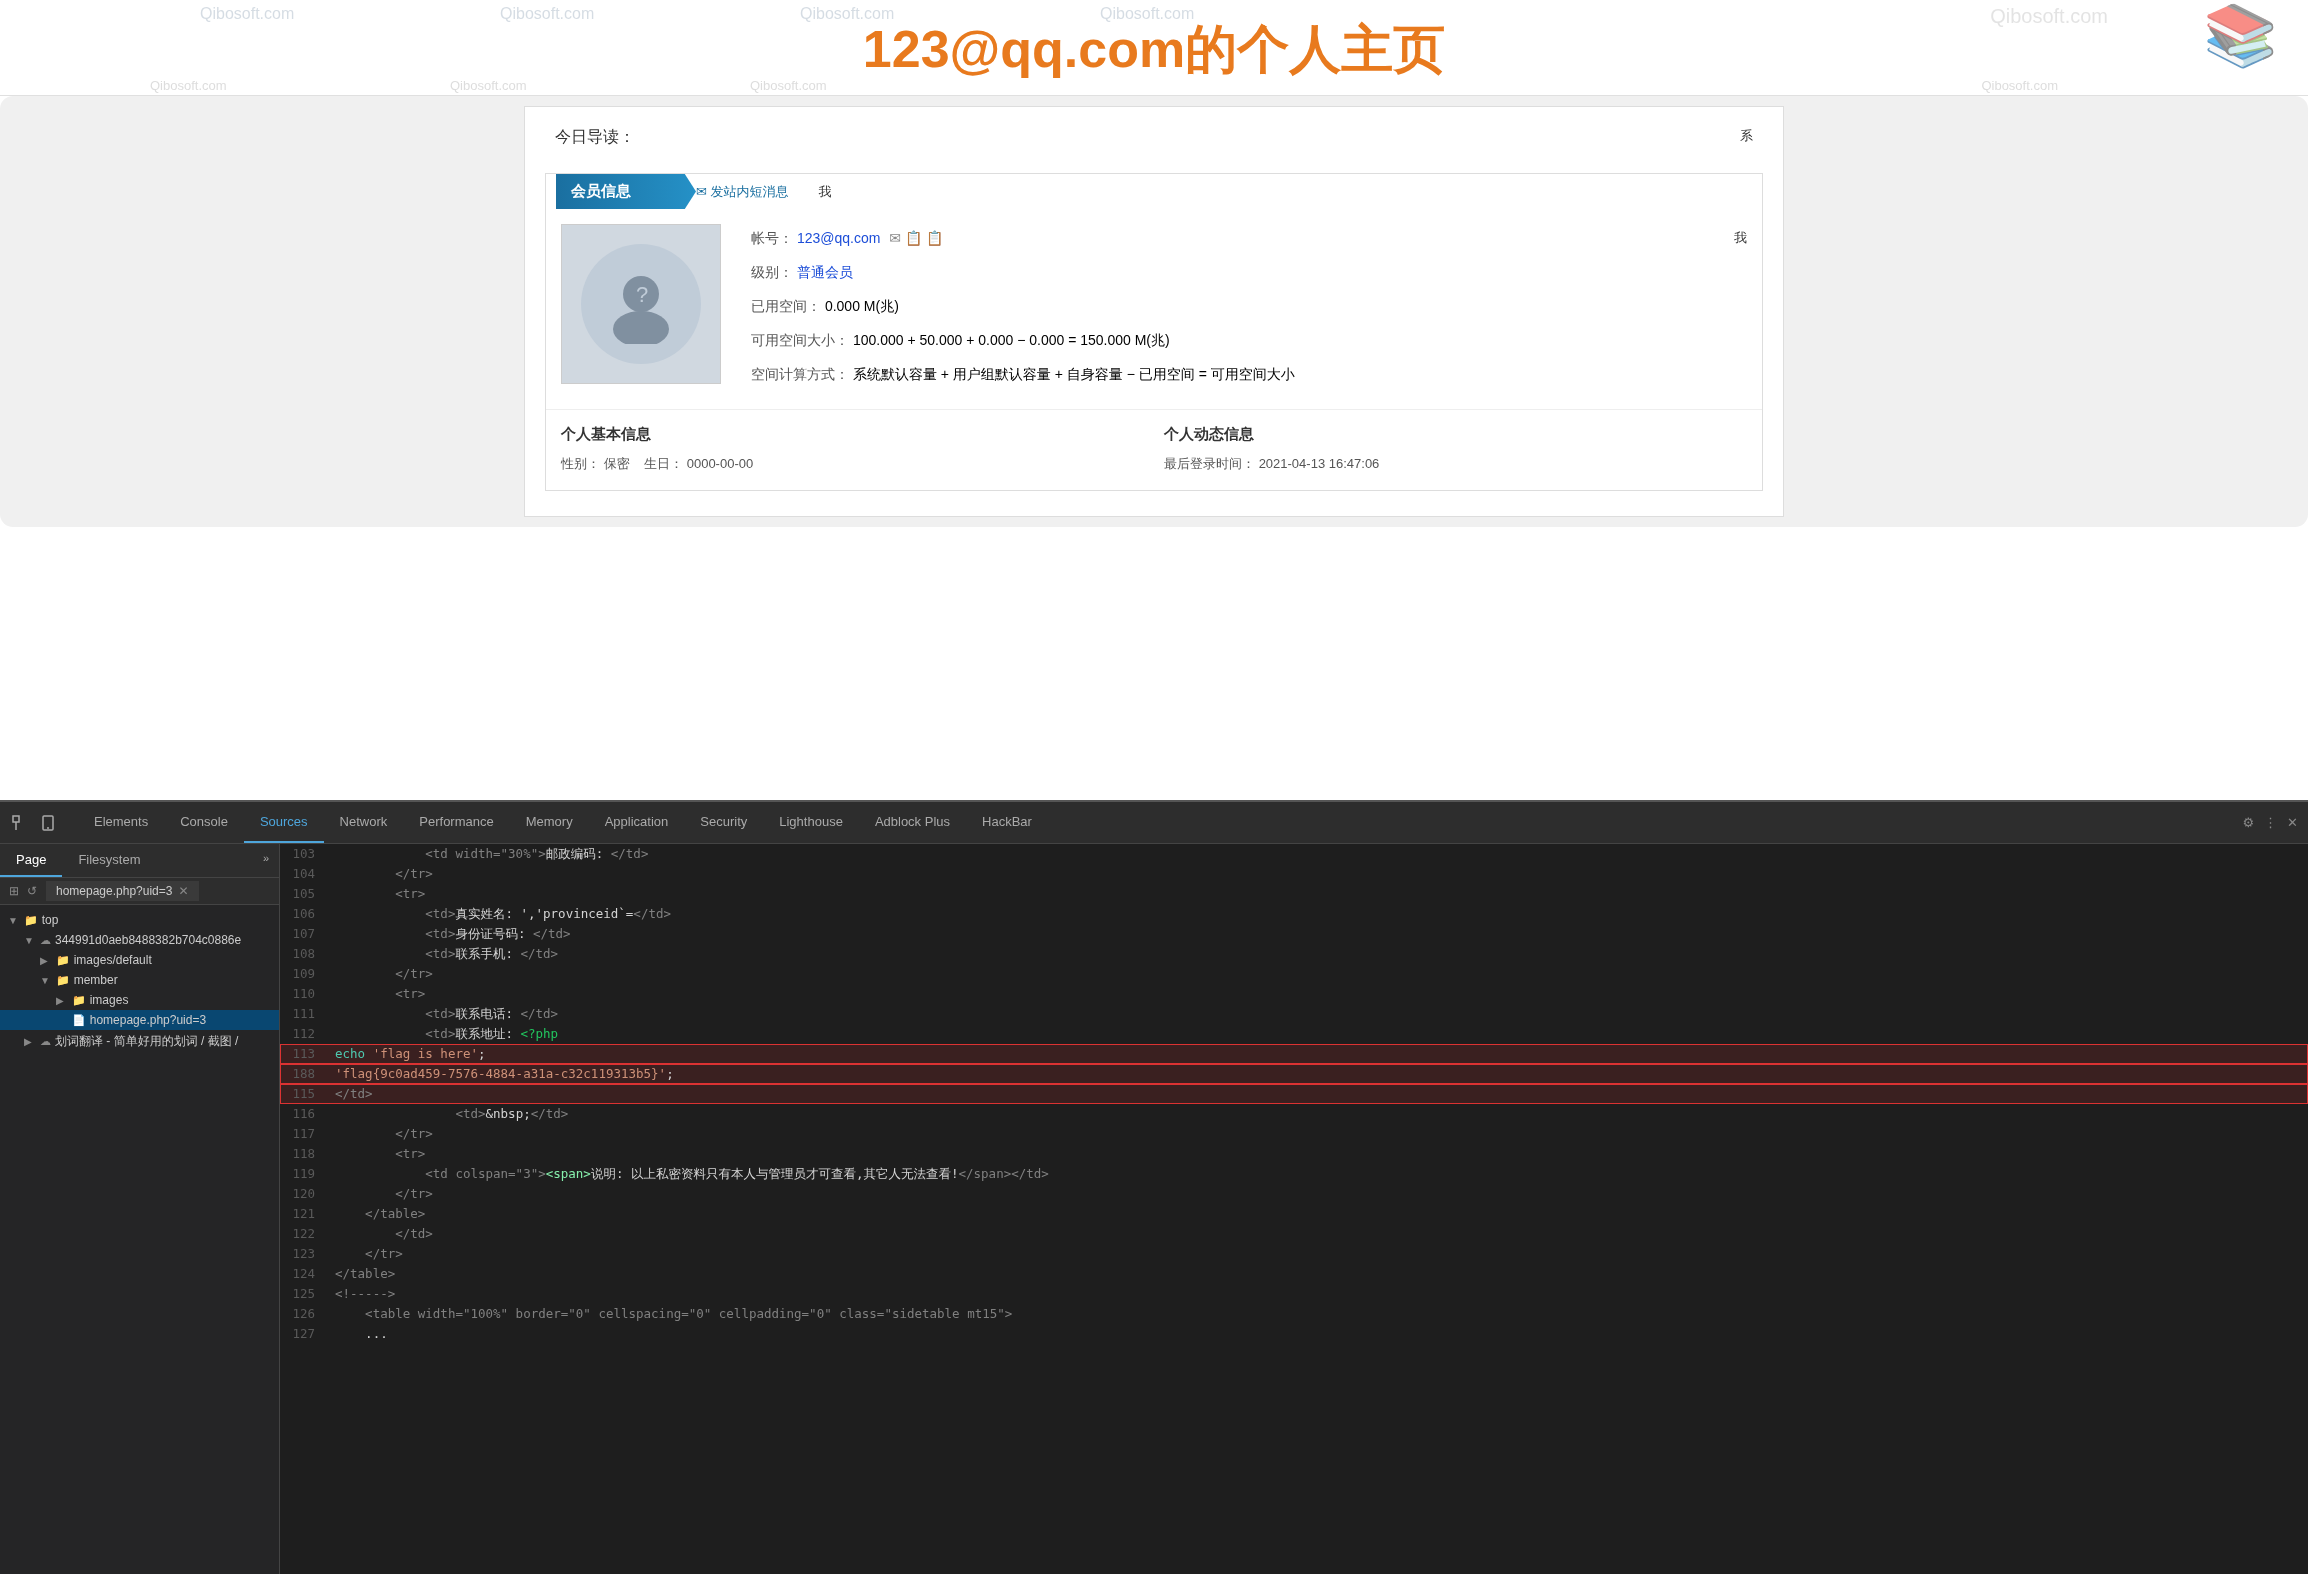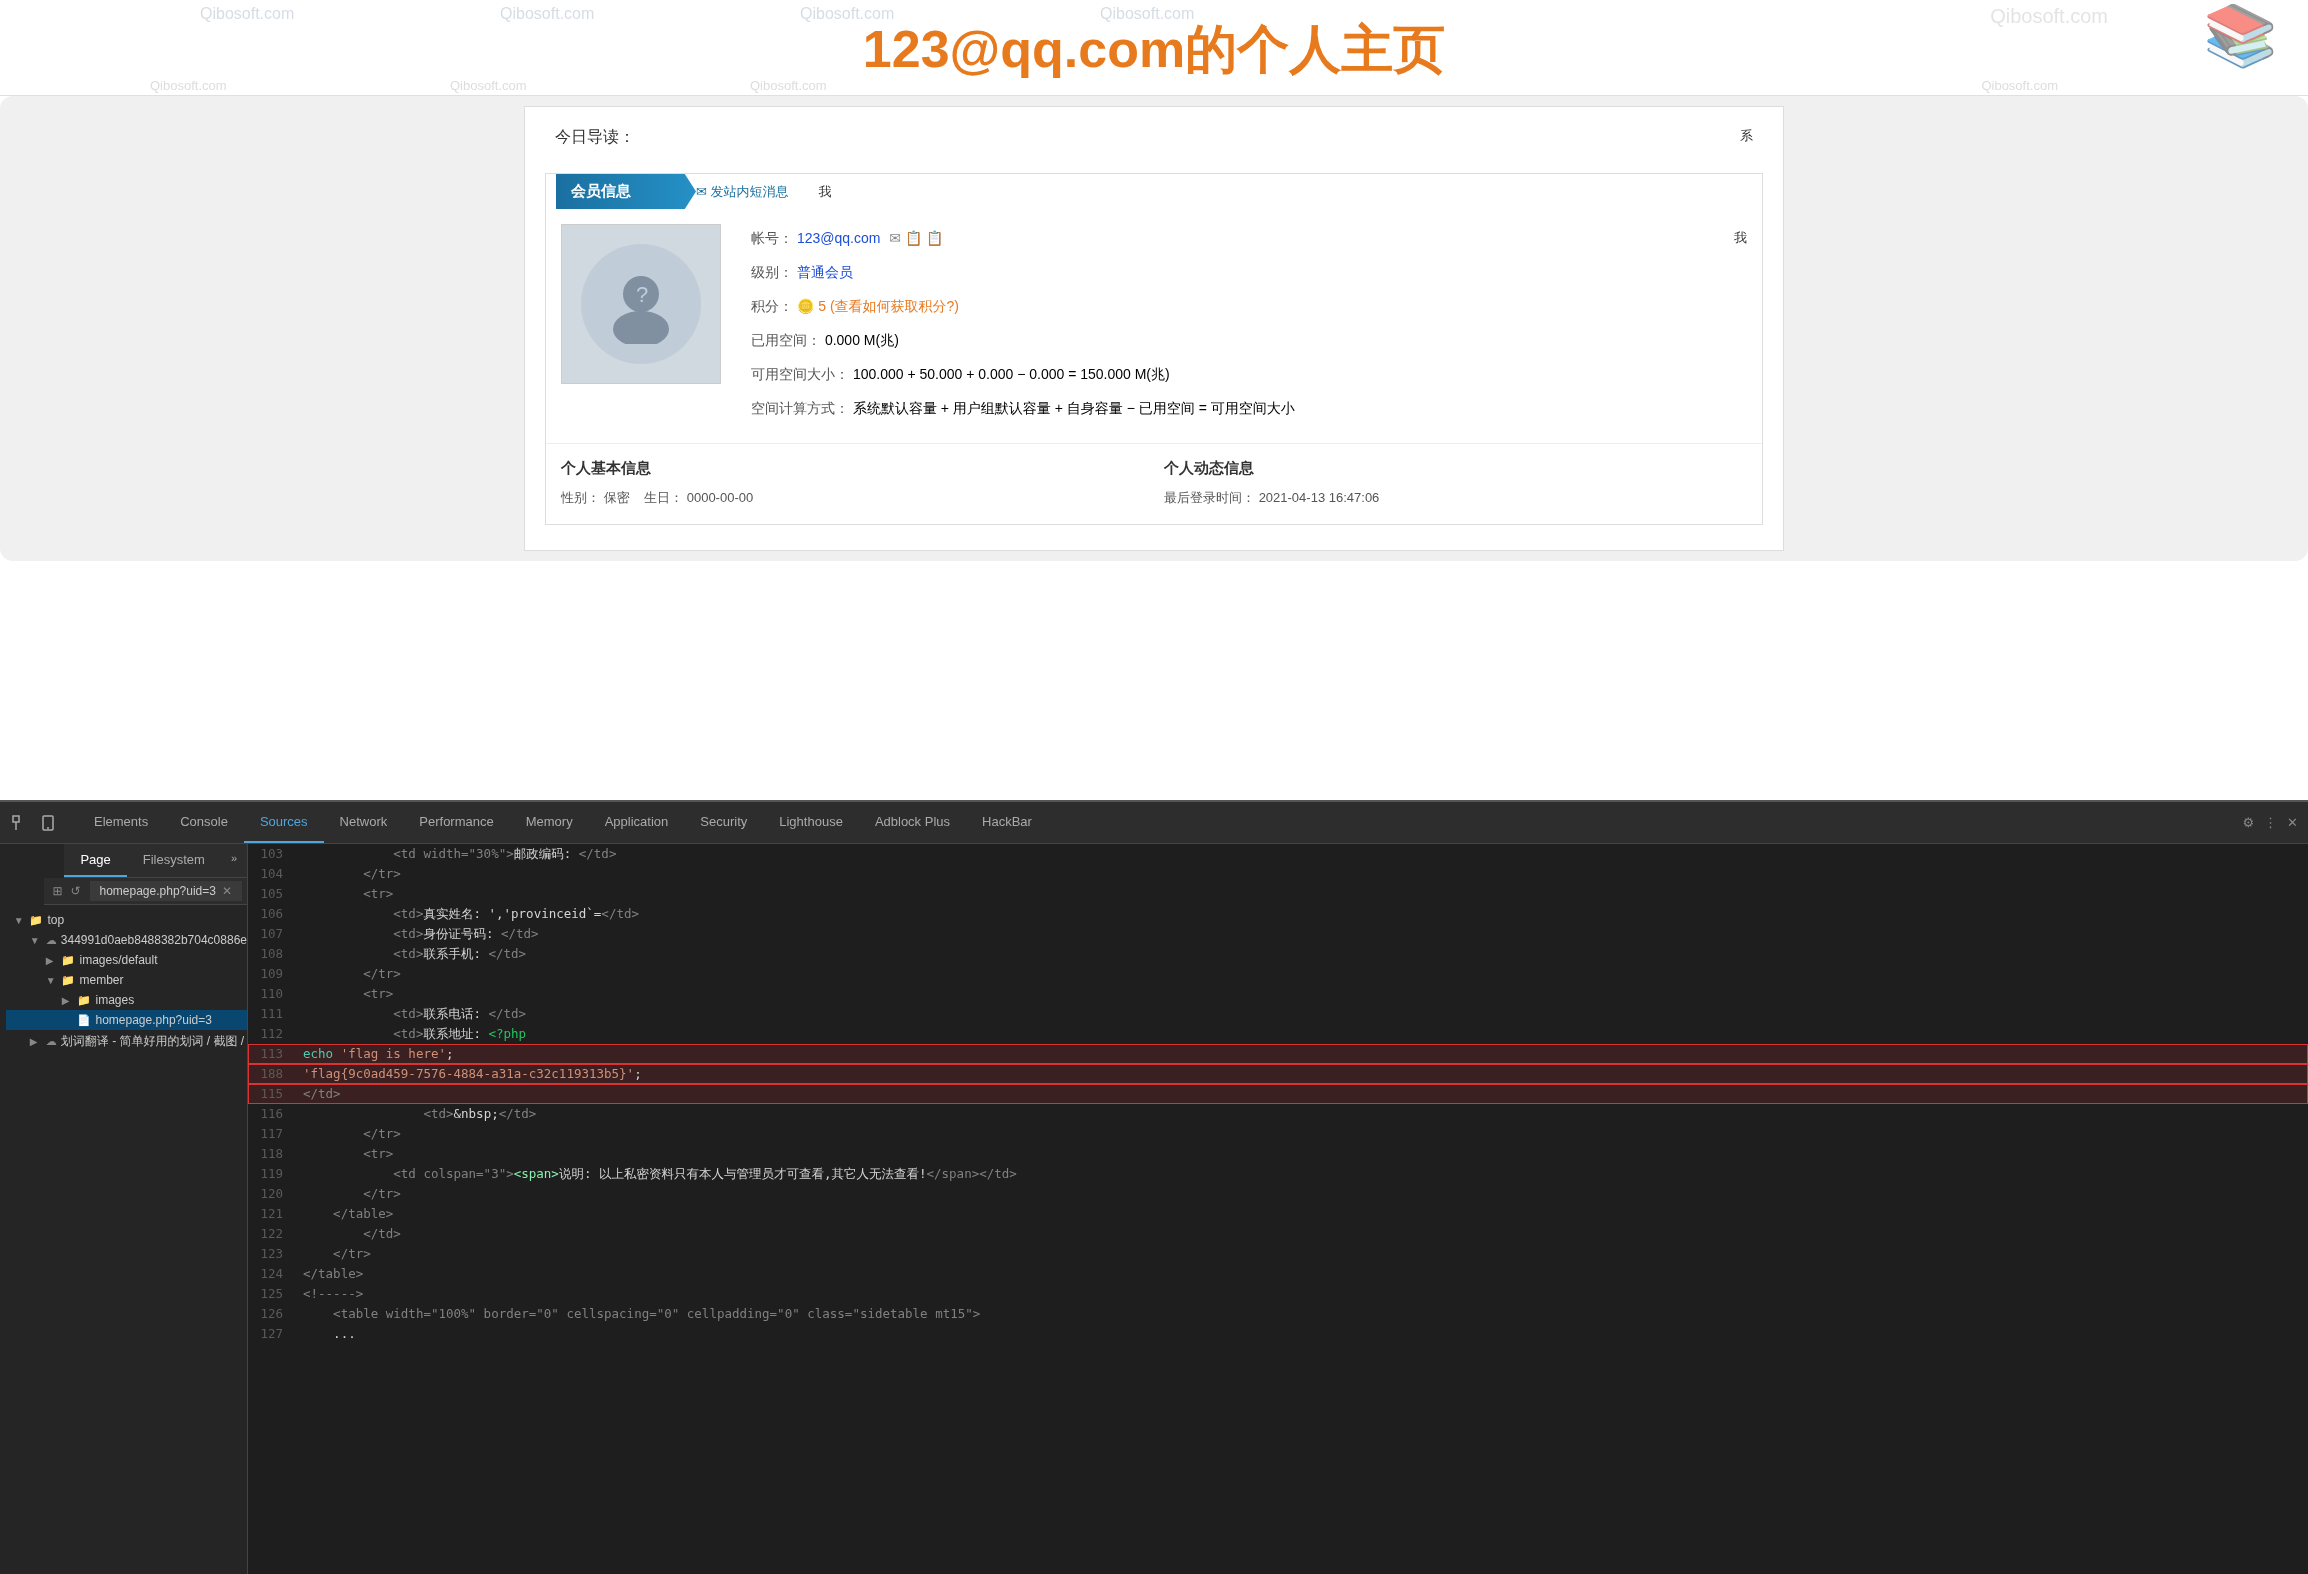--- a/index.html
+++ b/index.html
@@ -155,27 +155,26 @@
 
     
     .devtools-main {
       display: flex;
       flex: 1;
       overflow: hidden;
     }
 
     
     .devtools-left {
-      width: 248px;
+      width: 280px;
       background: #252526;
       border-right: 1px solid #444;
       display: flex;
       flex-direction: column;
       flex-shrink: 0;
-      align-items: flex-end;
     }
 
     .devtools-left-tabs {
       display: flex;
       background: #2d2d2d;
       border-bottom: 1px solid #444;
     }
 
     .left-tab {
       padding: 8px 16px;
@@ -349,24 +348,20 @@
 
           <div class="member-details">
             <div class="info-row">
               <span class="label">帐号：</span>
               <a class="link" href="#"><span>123@qq.com</span></a>
               <span style="margin-left:5px; color:#888;">✉ 📋 📋</span>
             </div>
             <div class="info-row">
               <span class="label">级别：</span>
               <a class="link" href="#"><span>普通会员</span></a>
-            </div>
-            <div class="info-row">
-              <span class="label">积分：</span>
-              <span style="color:#e87a1e;">🪙 5 (查看如何获取积分?)</span>
             </div>
             <div class="info-row">
               <span class="label">已用空间：</span>
               <span>0.000 M(兆)</span>
             </div>
             <div class="info-row">
               <span class="label">可用空间大小：</span>
               <span>100.000 + 50.000 + 0.000 − 0.000 = 150.000 M(兆)</span>
             </div>
             <div class="info-row">

